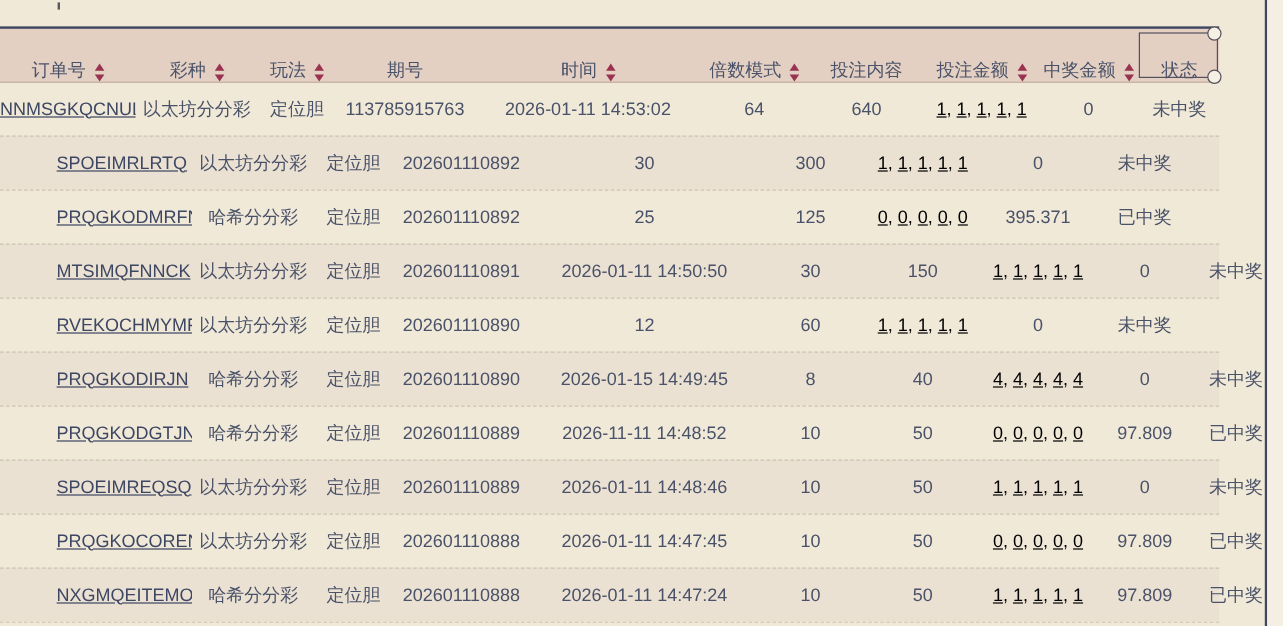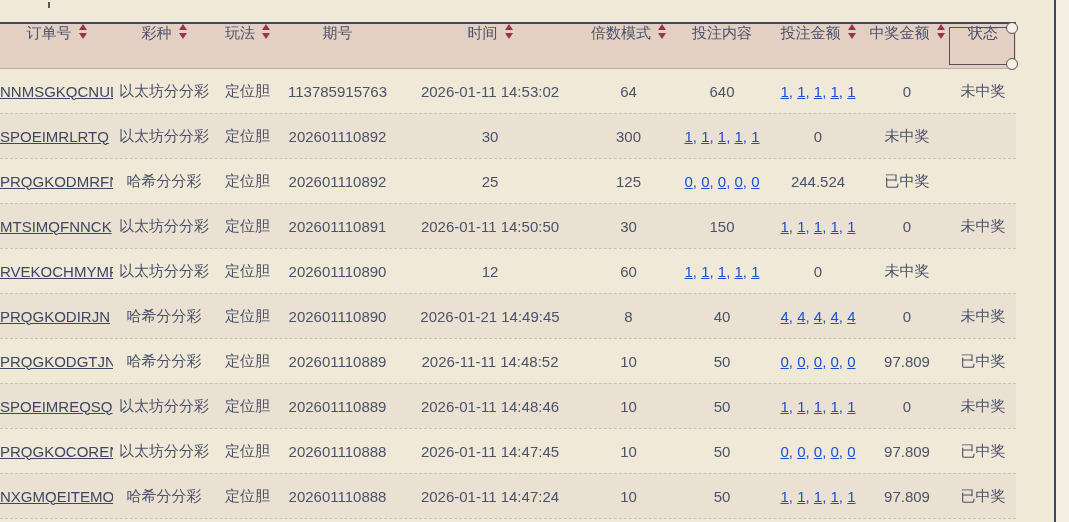--- a/index.html
+++ b/index.html
@@ -20,48 +20,48 @@
   }
   .thead{
     height:44px;
     background:#e3d0c3;
     border-top:2px solid #3e4862;
     border-bottom:1px solid #c2ae9f;
     position:relative;
     font-size:15px;
   }
   .hcell{
-    display:flex;align-items:flex-start;justify-content:center;
+    display:flex;align-items:flex-end;justify-content:center;
     height:100%;white-space:nowrap;
   }
   .sort{display:inline-flex;flex-direction:column;margin-left:7px;row-gap:3px;}
   .arr-up{width:0;height:0;border-left:4px solid transparent;border-right:4px solid transparent;border-bottom:6px solid #993350;}
   .arr-down{width:0;height:0;border-left:4px solid transparent;border-right:4px solid transparent;border-top:6px solid #993350;}
 
   .sel-box{
     position:absolute;right:1px;top:3px;width:64px;height:36px;
     border:1px solid #55505f;pointer-events:none;
   }
   .handle{
     position:absolute;width:12px;height:12px;border-radius:50%;
     background:#f5f0e4;border:1px solid #55505f;box-sizing:border-box;
   }
   .handle.tr{right:-4px;top:-6px;}
   .handle.br{right:-4px;bottom:-6px;}
 
   .tbody{border-bottom:1px dashed #cbc2b1;}
   .row{height:44px;font-size:15px;}
-  .row + .row{border-top:1px dashed #cbc2b1;}
+  .row + .row{border-top:1px dashed #cbc2b1;padding-left:47px;}
   .row:nth-child(even){background:#ebe1d2;}
   .cell{text-align:center;white-space:nowrap;overflow:hidden;}
   .cell.order{
     text-align:left;color:#3d4763;text-decoration:underline;
     cursor:pointer;
   }
-  .cell.content-link{color:#1d4ed8;cursor:pointer;}
+  .cell.content-link{color:#000000;cursor:pointer;}
   .cell.content-link .u{text-decoration:underline;}
 
   .v-line{position:absolute;left:1054px;top:0;width:2px;height:522px;background:#3e4862;}
   .right-strip{position:absolute;left:1056px;top:0;width:13px;height:522px;background:#f4efe2;}
 </style>
 </head>
 <body>
 
 <div class="top-strip">
   <span class="top-tick"></span>
@@ -162,21 +162,21 @@
     </div>
 
     <div class="row grid-row">
       <div class="cell order">PRQGKODMRFN</div>
       <div class="cell">哈希分分彩</div>
       <div class="cell">定位胆</div>
       <div class="cell">202601110892</div>
       <div class="cell">25</div>
       <div class="cell">125</div>
       <div class="cell content-link"><span class="u">0</span>, <span class="u">0</span>, <span class="u">0</span>, <span class="u">0</span>, <span class="u">0</span></div>
-      <div class="cell">244.524</div>
+      <div class="cell">395.371</div>
       <div class="cell">已中奖</div>
     </div>
 
     <div class="row grid-row">
       <div class="cell order">MTSIMQFNNCK</div>
       <div class="cell">以太坊分分彩</div>
       <div class="cell">定位胆</div>
       <div class="cell">202601110891</div>
       <div class="cell">2026-01-11 14:50:50</div>
       <div class="cell">30</div>
@@ -196,21 +196,21 @@
       <div class="cell content-link"><span class="u">1</span>, <span class="u">1</span>, <span class="u">1</span>, <span class="u">1</span>, <span class="u">1</span></div>
       <div class="cell">0</div>
       <div class="cell">未中奖</div>
     </div>
 
     <div class="row grid-row">
       <div class="cell order">PRQGKODIRJN</div>
       <div class="cell">哈希分分彩</div>
       <div class="cell">定位胆</div>
       <div class="cell">202601110890</div>
-      <div class="cell">2026-01-21 14:49:45</div>
+      <div class="cell">2026-01-15 14:49:45</div>
       <div class="cell">8</div>
       <div class="cell">40</div>
       <div class="cell content-link"><span class="u">4</span>, <span class="u">4</span>, <span class="u">4</span>, <span class="u">4</span>, <span class="u">4</span></div>
       <div class="cell">0</div>
       <div class="cell">未中奖</div>
     </div>
 
     <div class="row grid-row">
       <div class="cell order">PRQGKODGTJN</div>
       <div class="cell">哈希分分彩</div>

